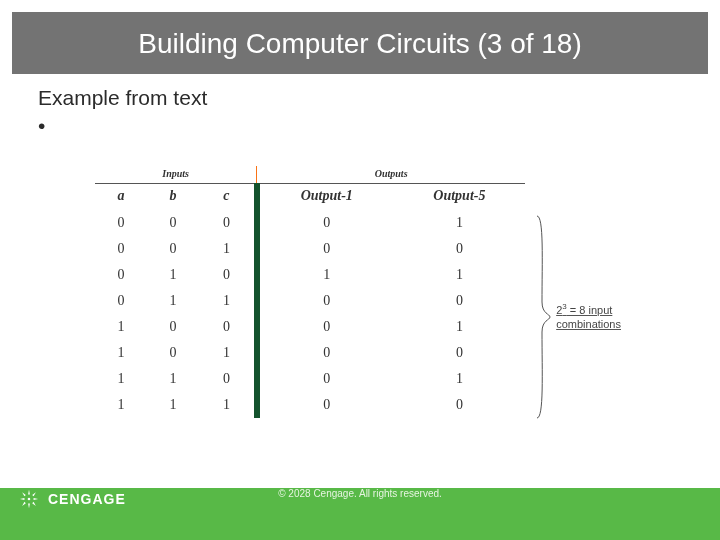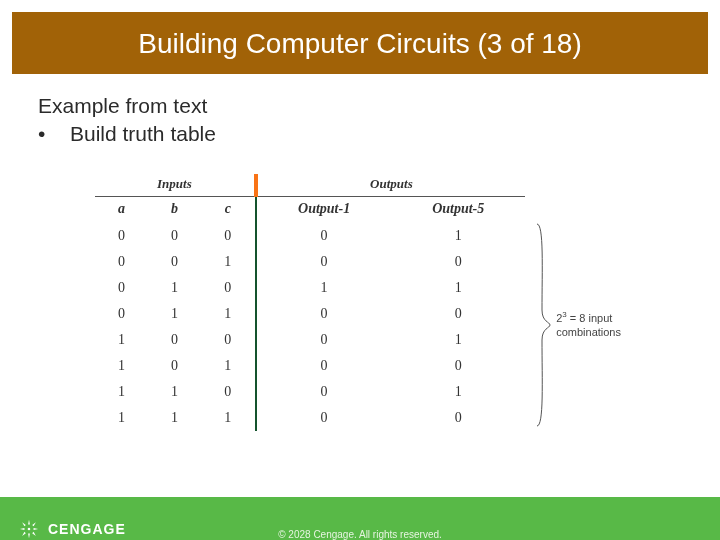--- a/index.html
+++ b/index.html
@@ -1,58 +1,57 @@
 <!DOCTYPE html>
 <html><head>
 <meta charset="utf-8">
 <style>
   * { margin: 0; padding: 0; box-sizing: border-box; }
   body { width: 720px; height: 540px; font-family: Arial, Helvetica, sans-serif; background: #fff; position: relative; overflow: hidden; }
 
-  .title-bar { background: #a16207; color: #fff; padding: 16px 0 14px 0; margin: 12px 12px 0 12px; }
+  .title-bar { background: #737373; color: #fff; padding: 16px 0 14px 0; margin: 12px 12px 0 12px; }
   .title-bar h1 { font-size: 28px; font-weight: 400; text-align: center; }
 
-  .content { padding: 20px 38px 0 38px; }
+  .content { padding: 12px 38px 0 38px; }
   .intro { font-size: 21px; color: #2b2b2b; margin-bottom: 4px; }
   .bullet-row { display: flex; gap: 22px; font-size: 21px; color: #2b2b2b; }
   .bullet-mark { width: 10px; }
   .bullet-text {}
 
   .figure { position: relative; margin: 28px auto 0 auto; width: 530px; }
   table.truth { border-collapse: collapse; font-family: Georgia, 'Times New Roman', serif; color: #333; width: 430px; }
   table.truth th { font-style: italic; font-weight: 700; font-size: 15px; padding: 4px 8px 6px 8px; text-align: center; }
-  table.truth th.section { font-style: italic; font-weight: 700; font-size: 13px; border-bottom: 1px solid #555; padding: 2px 4px 4px 4px; }
-  table.truth th.vsep { border-left: 4px solid #f97316; }
+  table.truth th.section { font-style: italic; font-weight: 700; font-size: 10px; border-bottom: 1px solid #555; padding: 2px 4px 4px 4px; }
+  table.truth th.vsep { border-left: 1px solid #f97316; }
   table.truth thead tr.colnames th { font-style: italic; font-weight: 700; font-size: 14px; }
   table.truth td { font-size: 14px; text-align: center; padding: 5px 10px; }
-  table.truth td.vsep, table.truth th.hvsep { border-left: 2px solid #14532d; }
+  table.truth td.vsep, table.truth th.hvsep { border-left: 6px solid #14532d; }
   table.truth td:last-child { position: relative; }
 
-  .brace { position: absolute; right: 4px; top: 46px; font-size: 11px; color: #555; font-family: Georgia, serif; display: flex; align-items: center; }
+  .brace { position: absolute; right: 4px; top: 46px; font-size: 11px; color: #555; font-family: Georgia, serif; display: flex; align-items: center; text-decoration: underline; }
   .brace svg { display: block; }
   .brace-label { font-family: Arial, sans-serif; font-size: 11px; color: #444; line-height: 1.3; margin-left: 4px; }
   .brace-label sup { font-size: 8px; }
 
-  .footer { position: absolute; bottom: 0; left: 0; right: 0; height: 43px; background: #58b947; display: flex; align-items: flex-end; padding: 0 18px; color: #fff; margin-top: 14px; }
+  .footer { position: absolute; bottom: 0; left: 0; right: 0; height: 52px; background: #58b947; display: flex; align-items: flex-start; padding: 0 18px; color: #fff; margin-top: 14px; }
   .footer-logo { display: flex; align-items: center; gap: 8px; font-weight: 700; font-size: 14px; letter-spacing: 1px; }
   .footer-logo svg { width: 22px; height: 22px; }
   .footer-copy { margin-left: auto; margin-right: auto; position: absolute; left: 50%; transform: translateX(-50%); font-size: 10px; color: #e6f4e0; }
 </style>
 </head>
 <body>
 
 <div class="title-bar">
   <h1>Building Computer Circuits (3 of 18)</h1>
 </div>
 
 <div class="content">
   <div class="intro">Example from text</div>
   <div class="bullet-row">
     <span class="bullet-mark">•</span>
-    <span class="bullet-text">Build truth table</span>
   </div>
 
   <div class="figure">
     <table class="truth">
       <thead>
         <tr>
           <th class="section" colspan="3">Inputs</th>
           <th class="section vsep" colspan="2">Outputs</th>
         </tr>
         <tr class="colnames">

